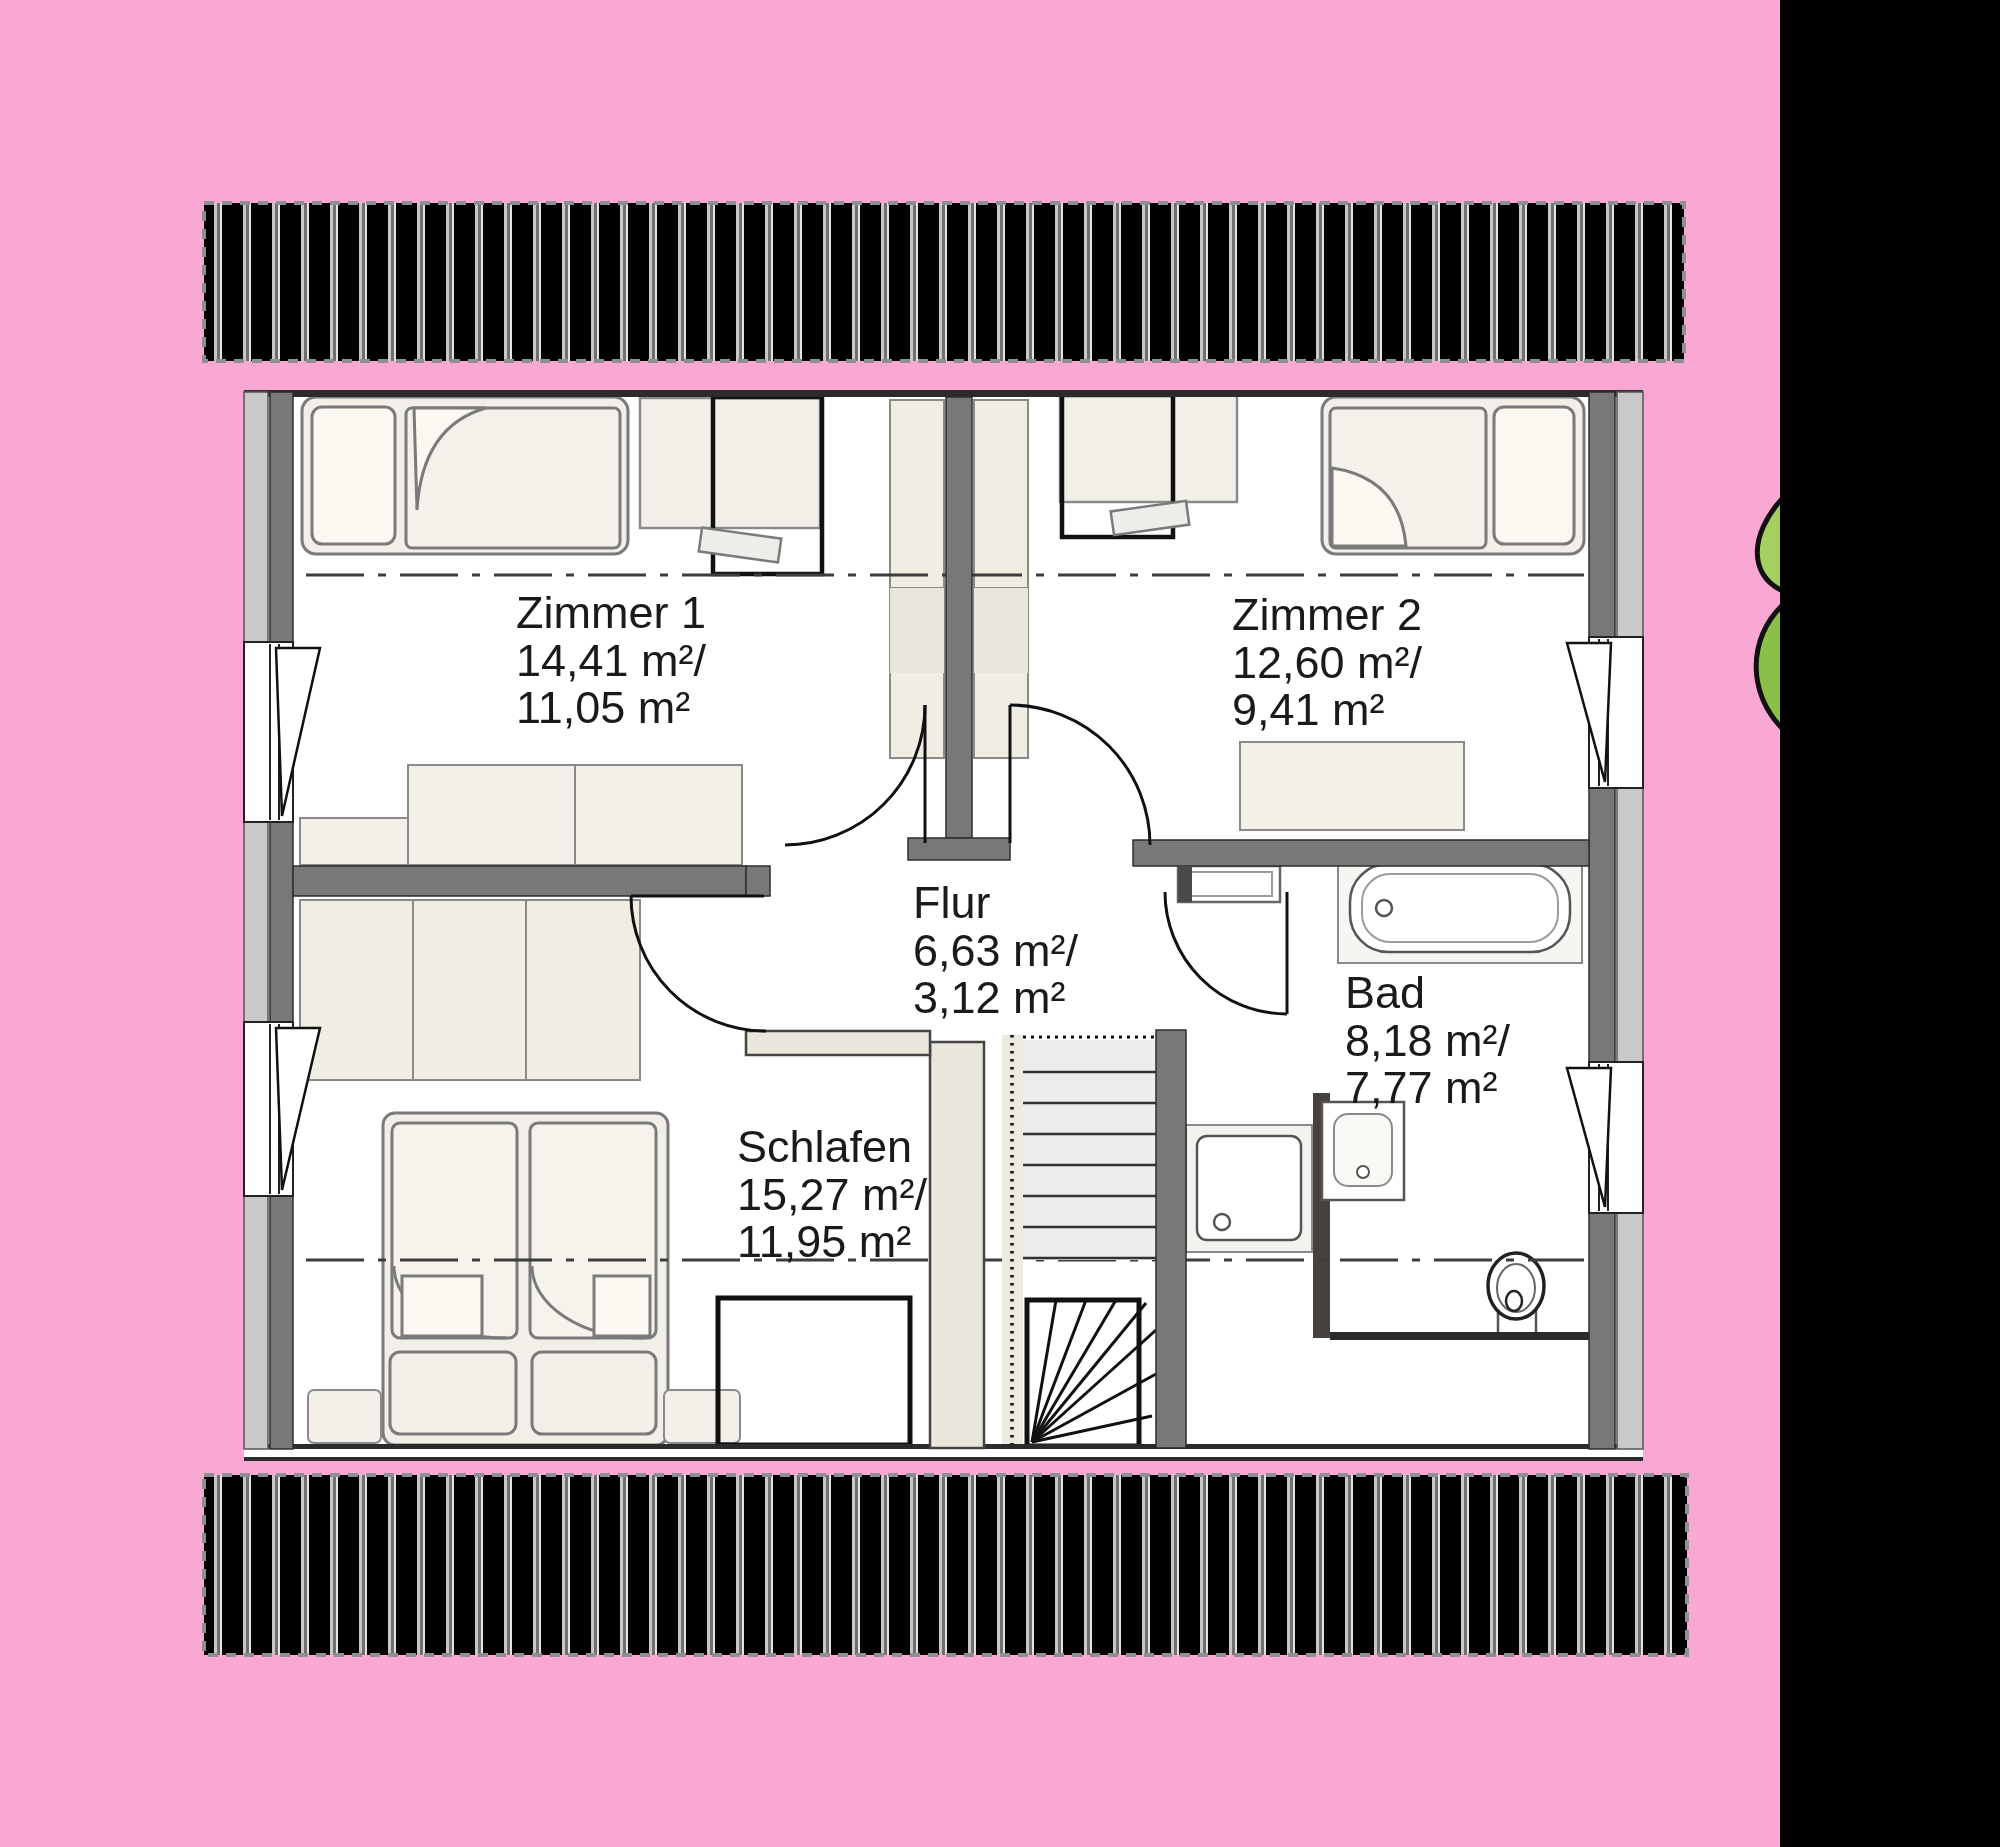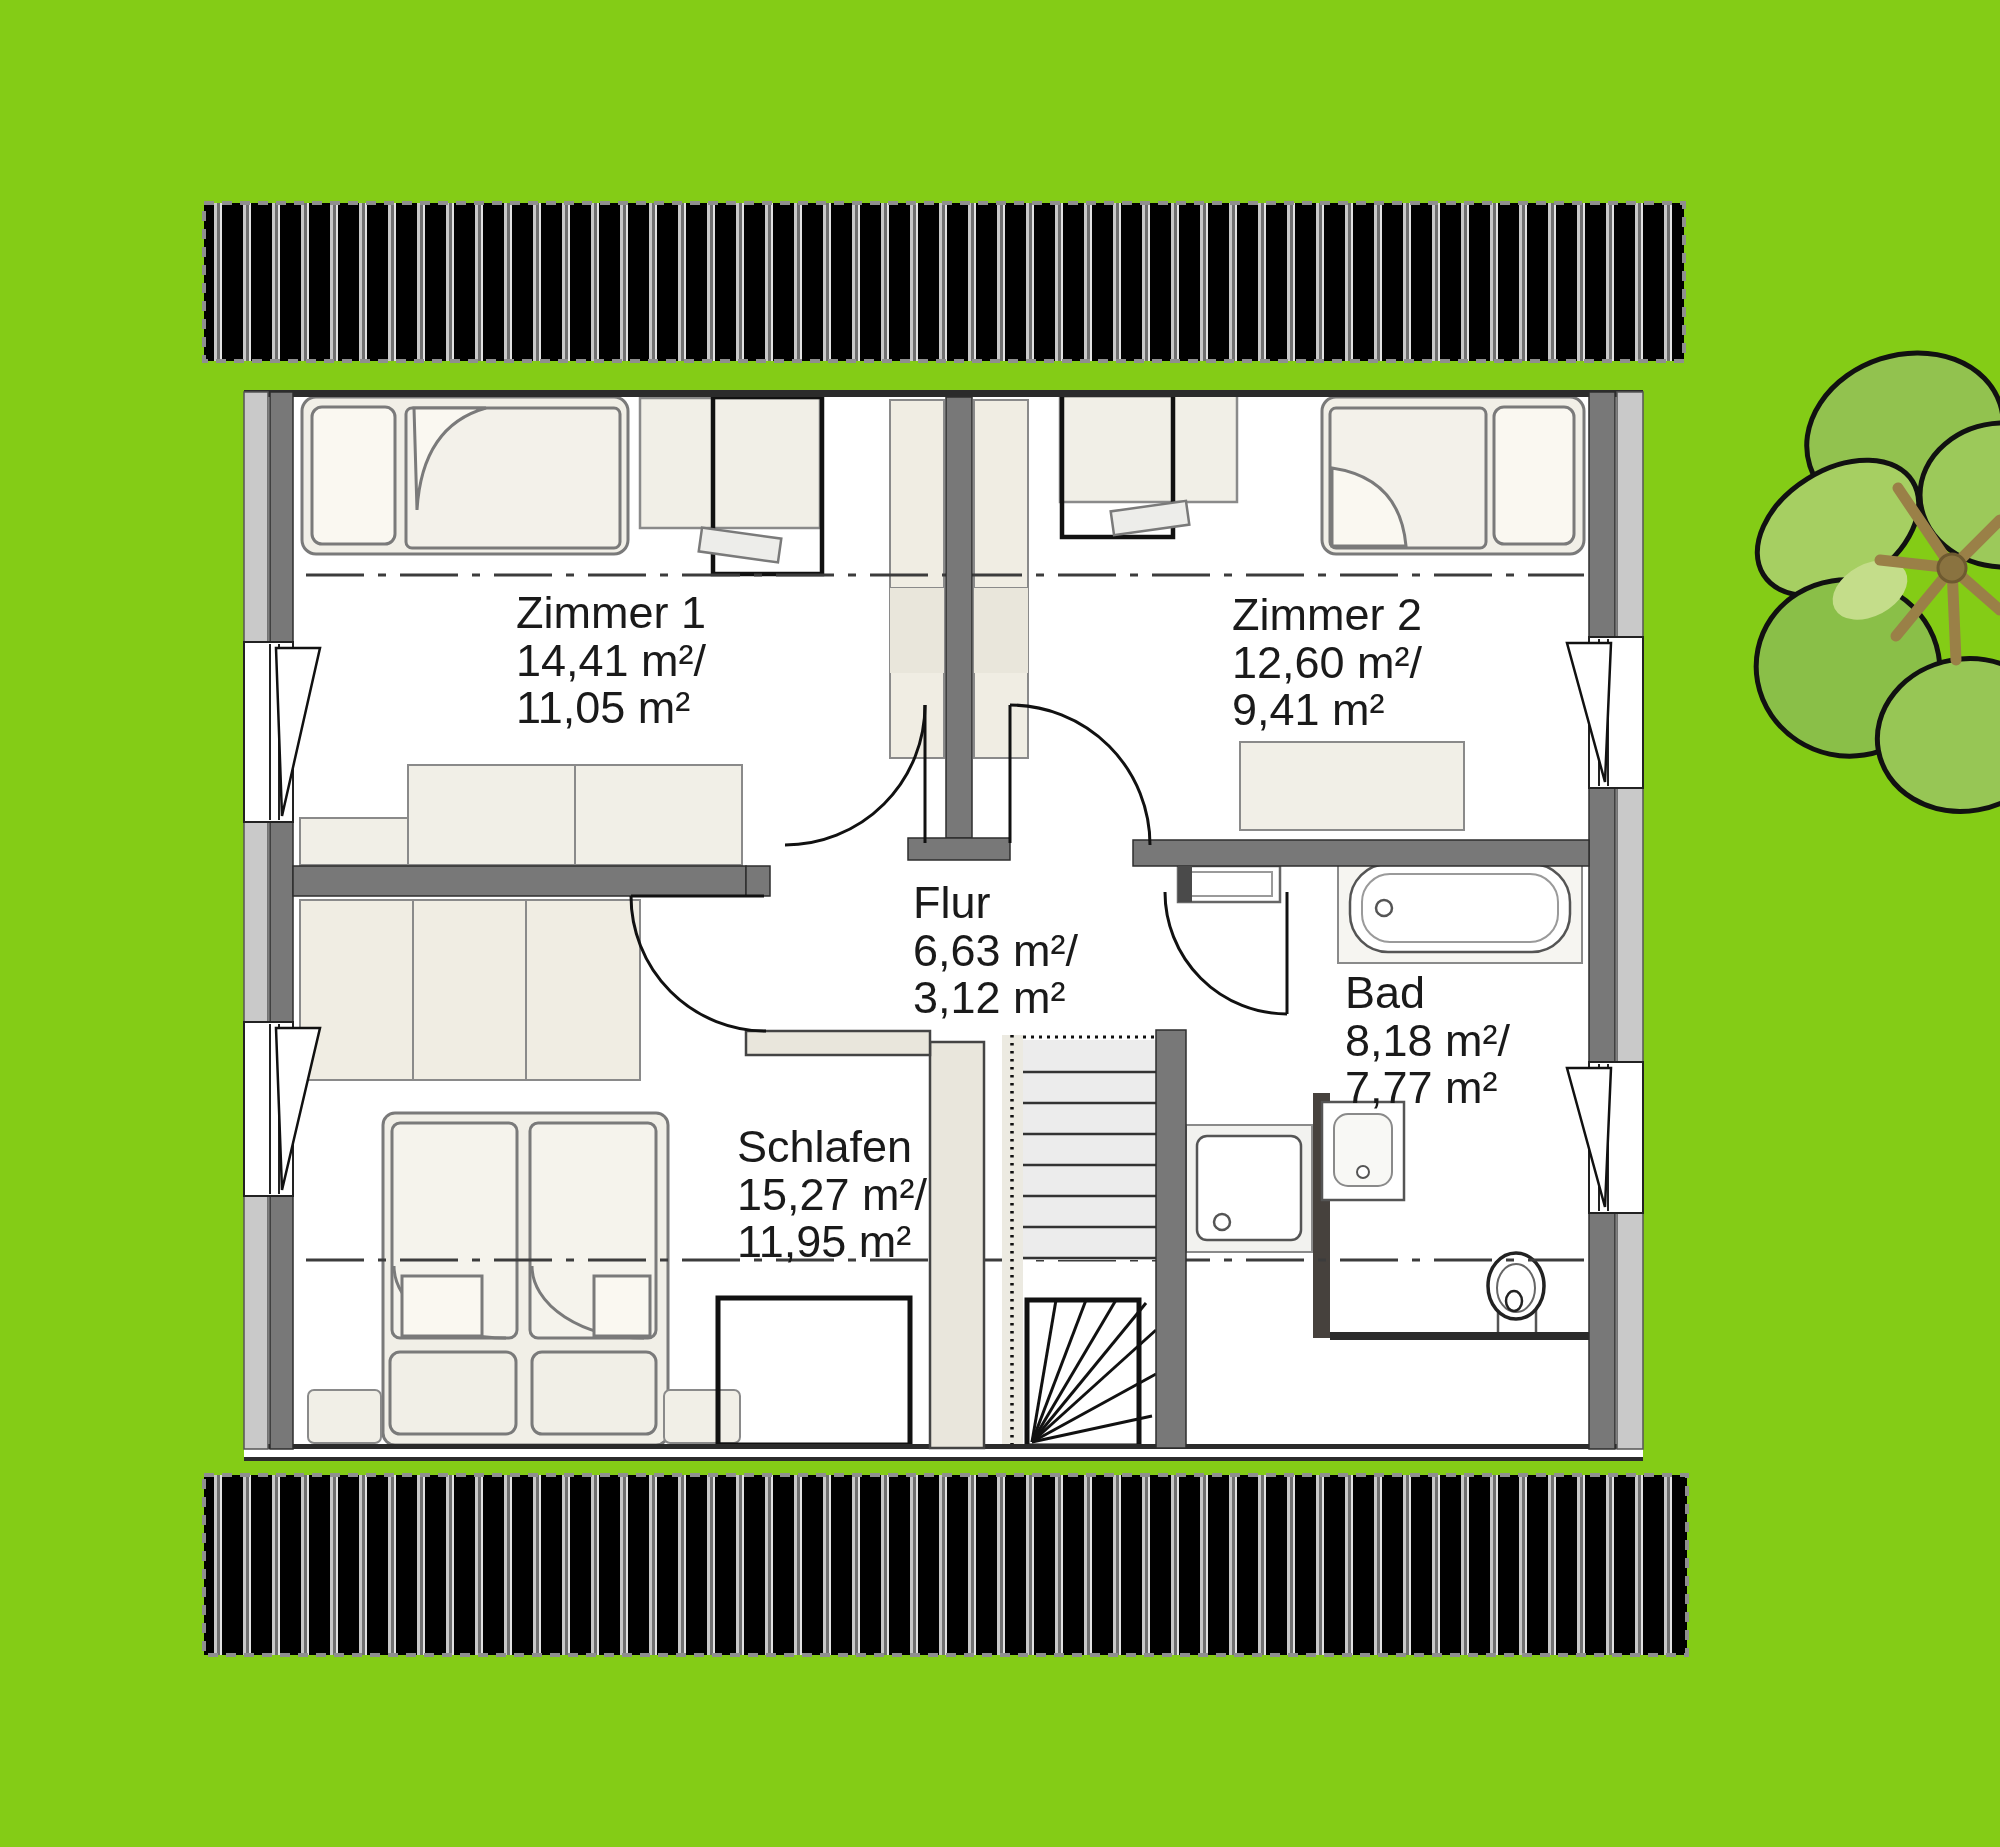--- a/index.html
+++ b/index.html
@@ -1,16 +1,16 @@
 <!DOCTYPE html>
 <html><head>
 <meta charset="utf-8">
 <style>
   html,body{margin:0;padding:0;background:#000;}
-  #stage{position:relative;width:2000px;height:1847px;background:#84cc16;overflow:hidden;
+  #stage{position:relative;width:1780px;height:1847px;background:#f9a8d4;overflow:hidden;
          font-family:"Liberation Sans",sans-serif;}
   svg{position:absolute;left:0;top:0;}
   text{font-family:"Liberation Sans",sans-serif;fill:#1a1a1a;}
   .room-name,.room-area{font-size:45px;}
 </style>
 </head>
 <body>
 
 <div id="stage">
 <svg width="2000" height="1847" viewBox="0 0 2000 1847">

